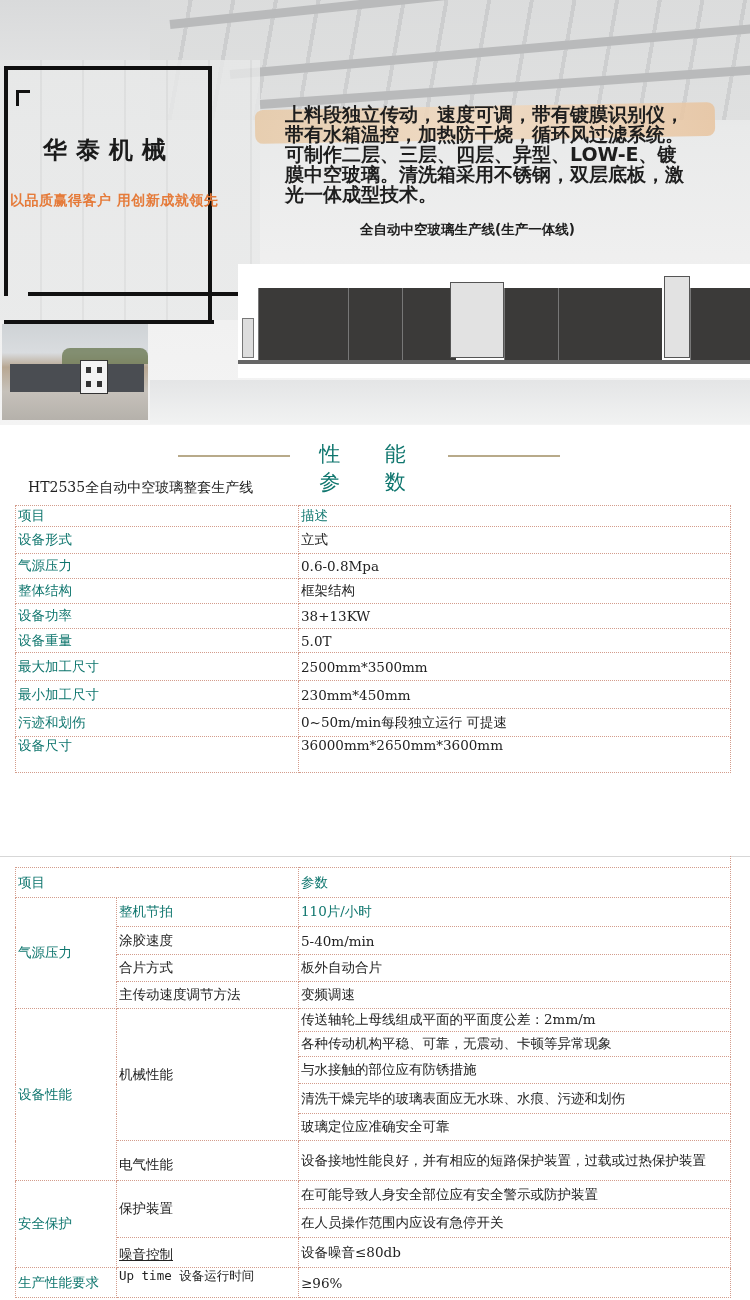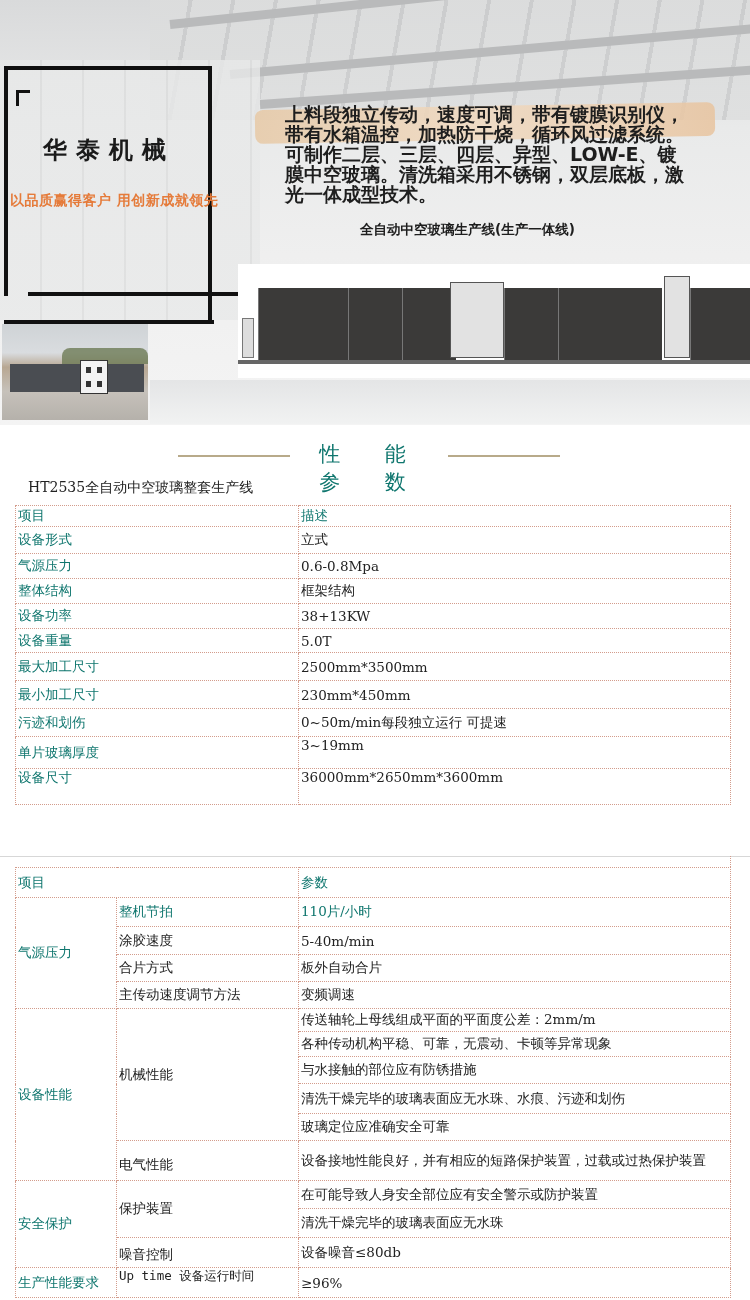--- a/index.html
+++ b/index.html
@@ -165,24 +165,20 @@
     <td>2500mm*3500mm</td>
   </tr>
   <tr style="height:28px">
     <td class="red">最小加工尺寸</td>
     <td>230mm*450mm</td>
   </tr>
   <tr style="height:28px">
     <td class="red">污迹和划伤</td>
     <td>0~50m/min每段独立运行 可提速</td>
   </tr>
-  <tr style="height:32px">
-    <td class="red">单片玻璃厚度</td>
-    <td class="top">3~19mm</td>
-  </tr>
   <tr style="height:36px">
     <td class="red top">设备尺寸</td>
     <td class="top">36000mm*2650mm*3600mm</td>
   </tr>
 </tbody>
   </table>
 
 <div class="sep-line"></div>
 <div class="sep-tick"></div>
 
@@ -237,24 +233,24 @@
     <td style="vertical-align:bottom;padding-bottom:6px;">电气性能</td>
     <td style="line-height:17px;">设备接地性能良好，并有相应的短路保护装置，过载或过热保护装置</td>
   </tr>
 
   <tr style="height:28px">
     <td class="red" rowspan="3">安全保护</td>
     <td rowspan="2">保护装置</td>
     <td>在可能导致人身安全部位应有安全警示或防护装置</td>
   </tr>
   <tr style="height:29px">
-    <td>清洗干燥完毕的玻璃表面应无水珠</td>
+    <td>在人员操作范围内应设有急停开关</td>
   </tr>
   <tr style="height:30px">
-    <td style="vertical-align:bottom;padding-bottom:3px;">噪音控制</td>
+    <td style="vertical-align:bottom;padding-bottom:3px;text-decoration:underline;">噪音控制</td>
     <td>设备噪音≤80db</td>
   </tr>
 
   <tr style="height:30px">
     <td class="red">生产性能要求</td>
     <td class="top" style="font-family:'DejaVu Sans Mono','Liberation Mono',monospace;font-size:12.5px;">Up time 设备运行时间</td>
     <td>≥96%</td>
   </tr>
 </tbody>
   </table>

